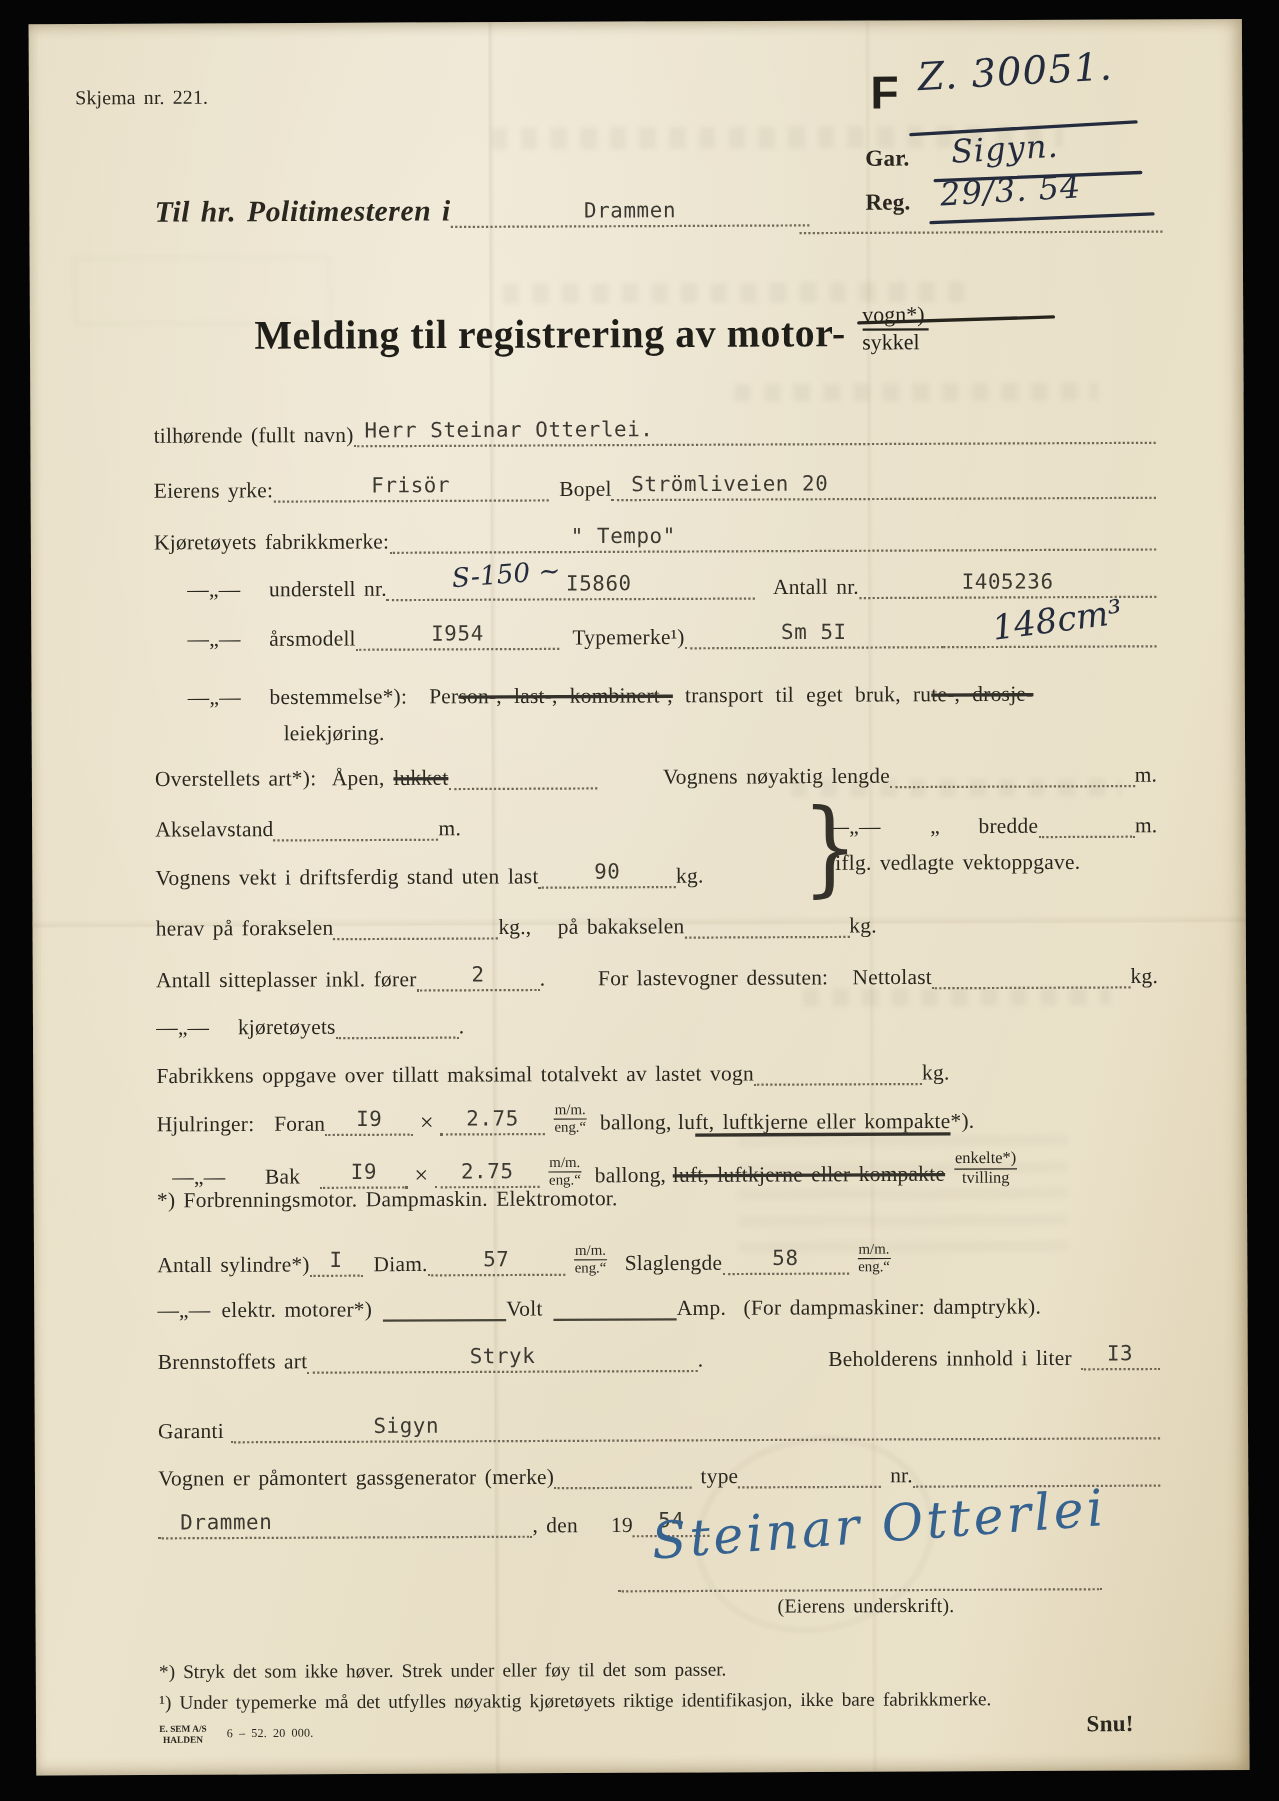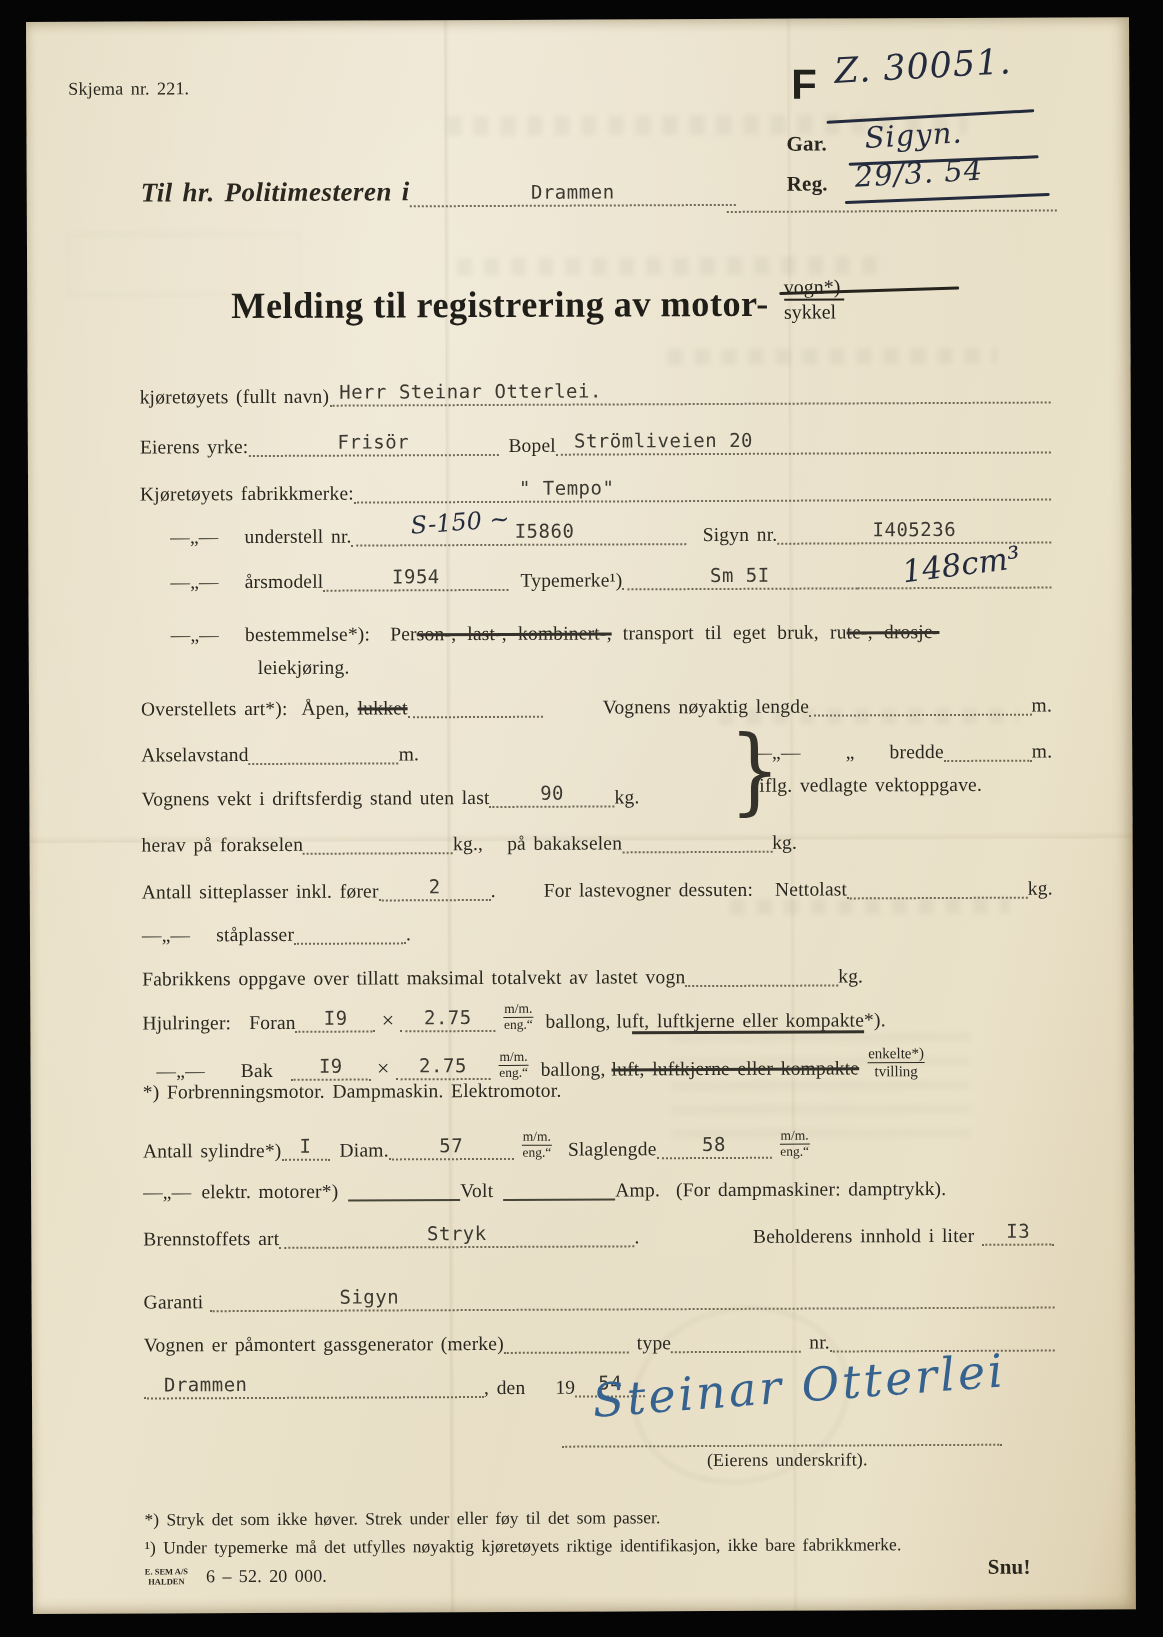--- a/index.html
+++ b/index.html
@@ -92,21 +92,21 @@
   <div class="row" style="top:250px;height:56px;left:204px;right:40px">
     <span class="title-main">Melding til registrering av motor-</span>
     <span class="optstack" style="margin-bottom:2px">
       <span class="t">vogn*)</span>
       <span>sykkel</span>
     </span>
   </div>
   <div class="penline" style="left:752px;top:271px;width:180px;transform:rotate(-1.5deg);background:#26241d"></div>
 
   <div class="row" style="top:352px">
-    <span class="lbl">kjøretøyets (fullt navn)</span>
+    <span class="lbl">tilhørende (fullt navn)</span>
     <span class="fill flex left">
           <span class="typed" style="padding-left:10px">Herr Steinar Otterlei.</span>
         </span>
   </div>
 
   <div class="row" style="top:402px">
     <span class="lbl">Eierens yrke:</span>
     <span class="fill" style="width:250px">
           <span class="typed">Frisör</span>
         </span>
@@ -123,21 +123,21 @@
         </span>
   </div>
 
   <div class="row" style="top:492px">
     <span class="lbl ditto">—„—</span>
     <span class="lbl">understell nr.</span>
     <span class="fill left" style="width:335px">
       <span class="hand" style="font-size:24px;transform:rotate(-4deg) translateY(-8px);margin-left:60px">S-150 ~</span>
       <span class="typed">I5860</span>
     </span>
-    <span class="lbl" style="margin-left:16px">Sigyn nr.</span>
+    <span class="lbl" style="margin-left:16px">Antall nr.</span>
     <span class="fill flex">
           <span class="typed">I405236</span>
         </span>
   </div>
 
   <div class="row" style="top:537px">
     <span class="lbl ditto">—„—</span>
     <span class="lbl">årsmodell</span>
     <span class="fill" style="width:185px">
           <span class="typed">I954</span>
@@ -210,21 +210,21 @@
     <span class="sp" style="width:48px"></span>
     <span class="lbl">For lastevogner dessuten:</span>
     <span class="sp" style="width:22px"></span>
     <span class="lbl">Nettolast</span>
     <span class="fill flex"></span>
     <span class="lbl">kg.</span>
   </div>
 
   <div class="row" style="top:890px">
     <span class="lbl">—„—</span>
-    <span class="lbl" style="margin-left:26px">ståplasser</span>
+    <span class="lbl" style="margin-left:26px">kjøretøyets</span>
     <span class="fill" style="width:112px"></span>
     <span class="lbl">.</span>
   </div>
 
   <div class="row" style="top:934px;right:270px">
     <span class="lbl">Fabrikkens oppgave over tillatt maksimal totalvekt av lastet vogn</span>
     <span class="fill flex"></span>
     <span class="lbl">kg.</span>
   </div>
 
@@ -350,19 +350,19 @@
   <div class="abs lbl" style="left:585px;top:1432px;width:340px;text-align:center;font-size:18px">(Eierens underskrift).</div>
 
   <div class="fn" style="top:1488px">*)  Stryk det som ikke høver.  Strek under eller føy til det som passer.</div>
   <div class="fn" style="top:1516px">¹)  Under typemerke må det utfylles nøyaktig kjøretøyets riktige identifikasjon, ikke bare fabrikkmerke.</div>
 
   <div class="abs" style="left:112px;top:1546px;display:flex;align-items:center">
     <span class="printer-name">
       <span style="display:block">E. SEM A/S</span>
       <span style="display:block">HALDEN</span>
     </span>
-    <span class="lbl" style="margin-left:18px;font-size:18px">6 – 52.   20 000.</span>
+    <span class="lbl" style="margin-left:18px;font-size:11px">6 – 52.   20 000.</span>
   </div>
 
   <div class="abs lbl" style="left:955px;top:1538px;font-weight:bold;font-size:21px">Snu!</div>
 
  </div>
 </div>
 
 </body></html>

